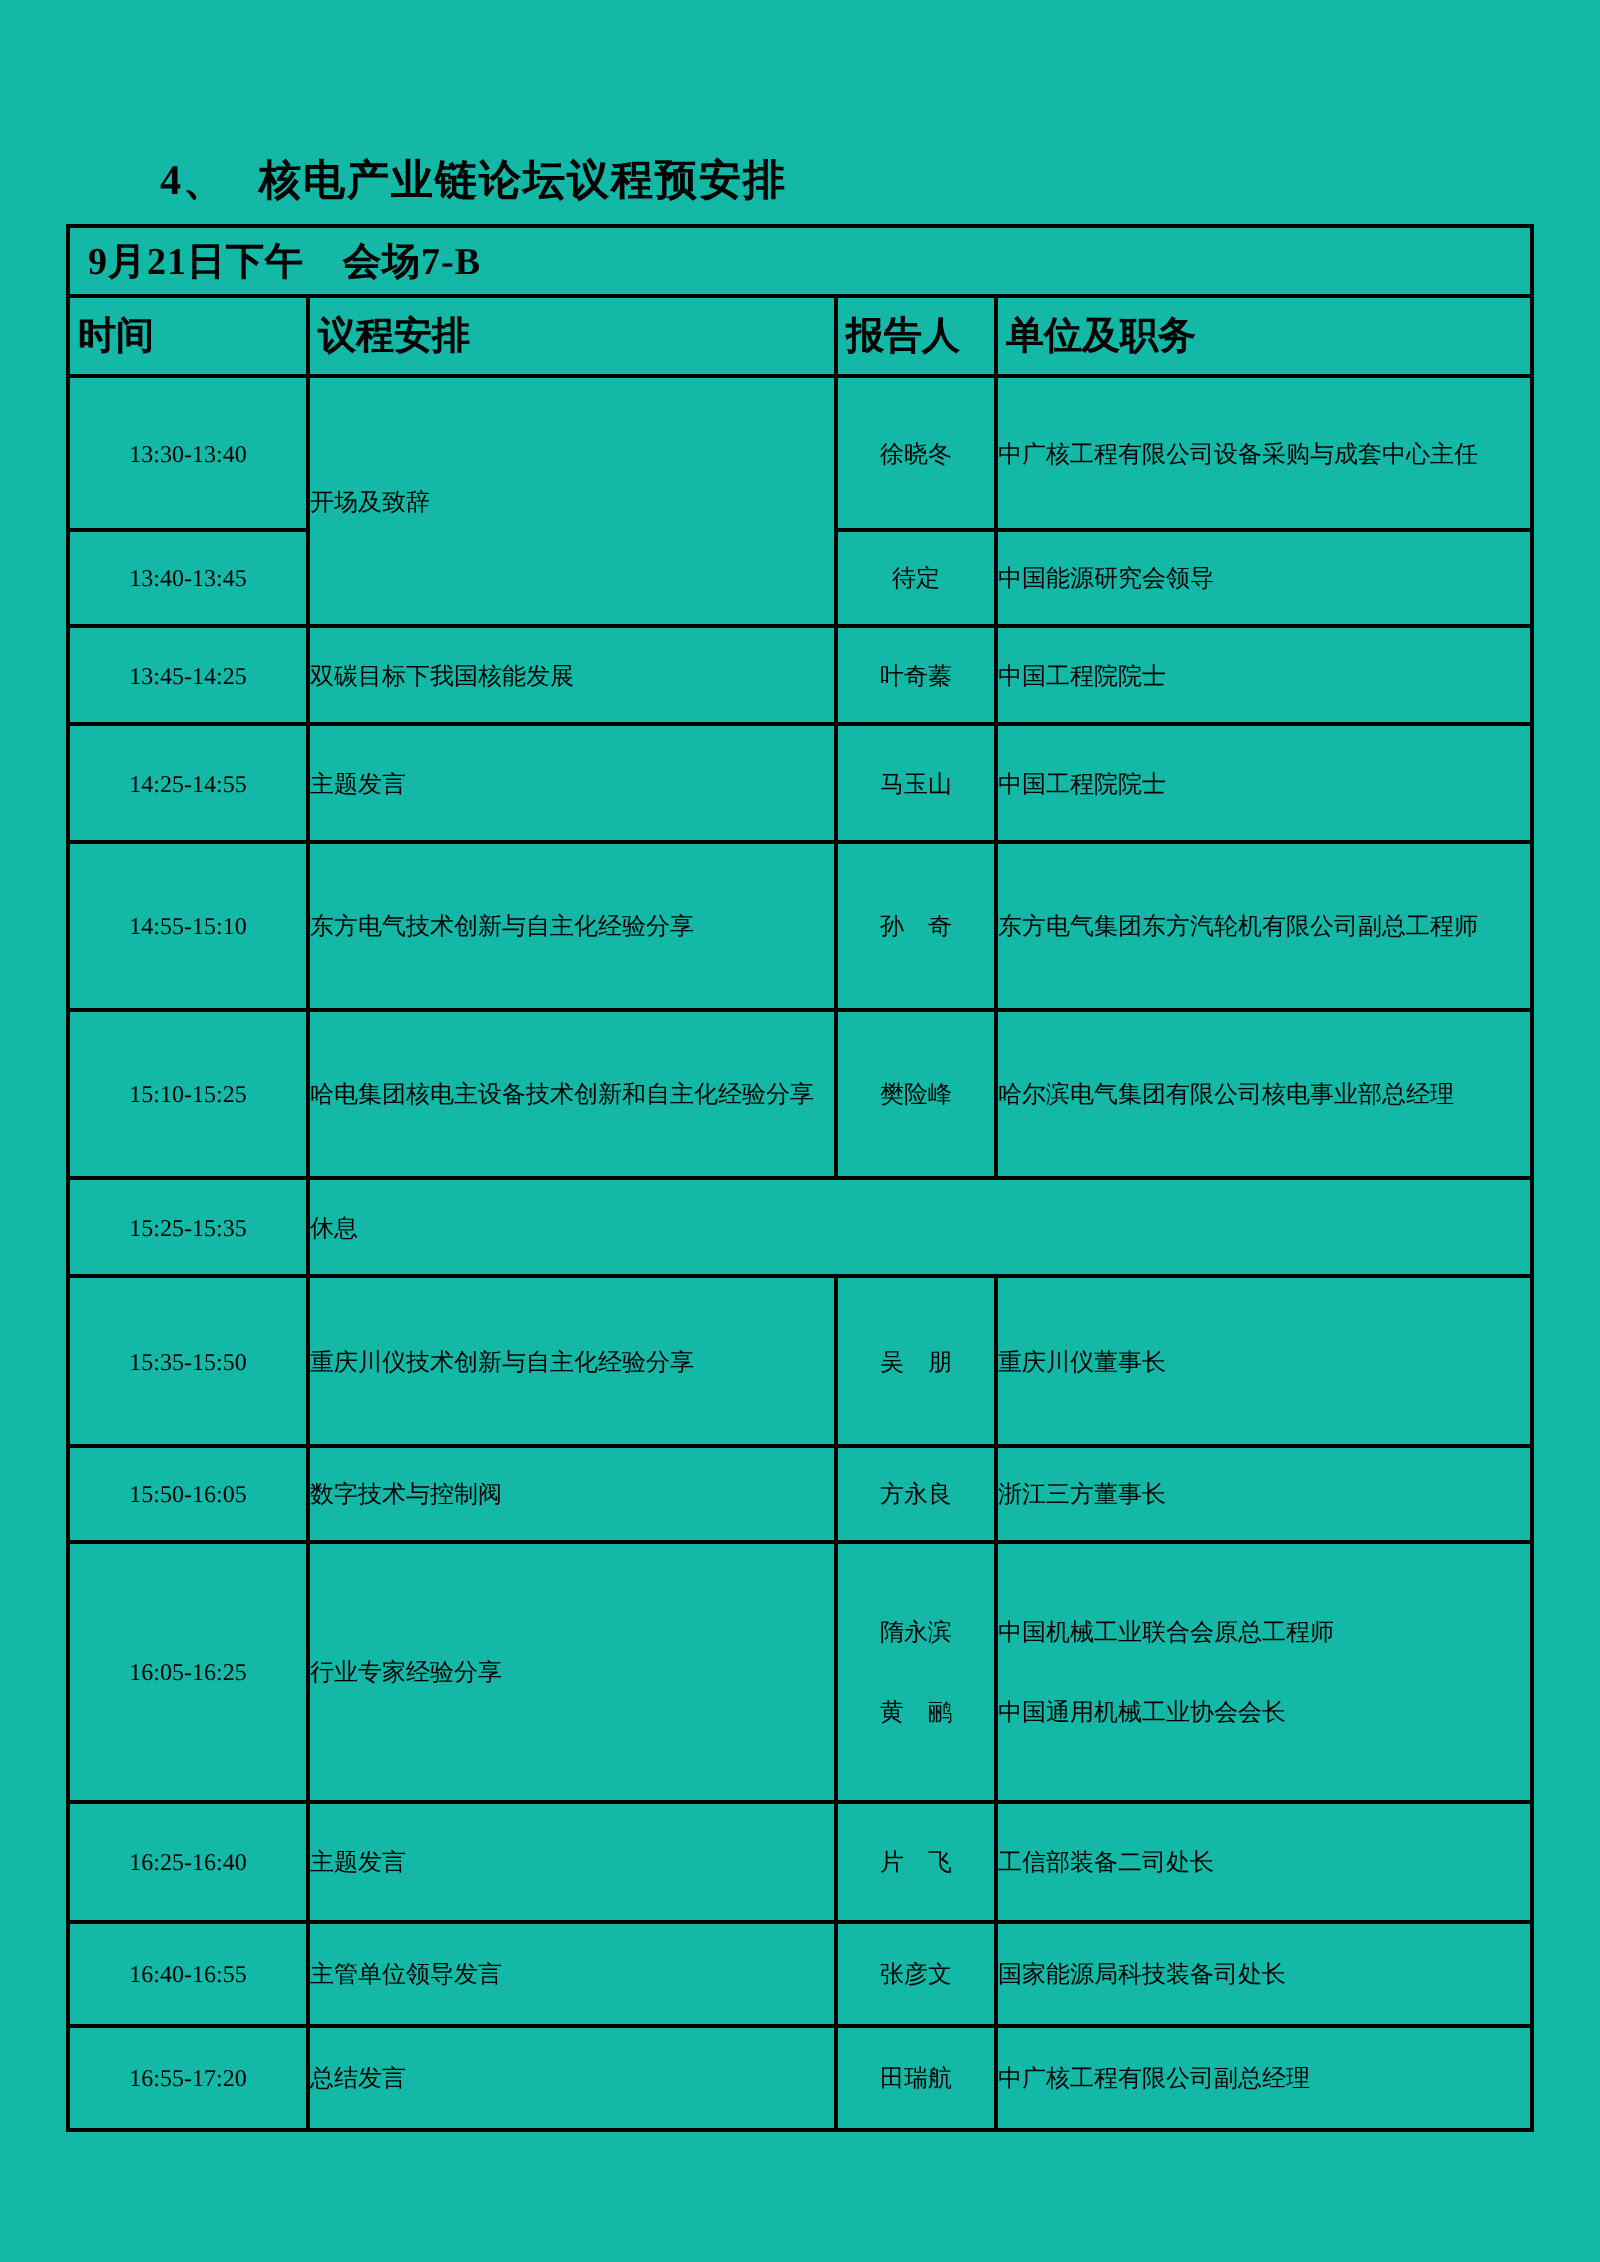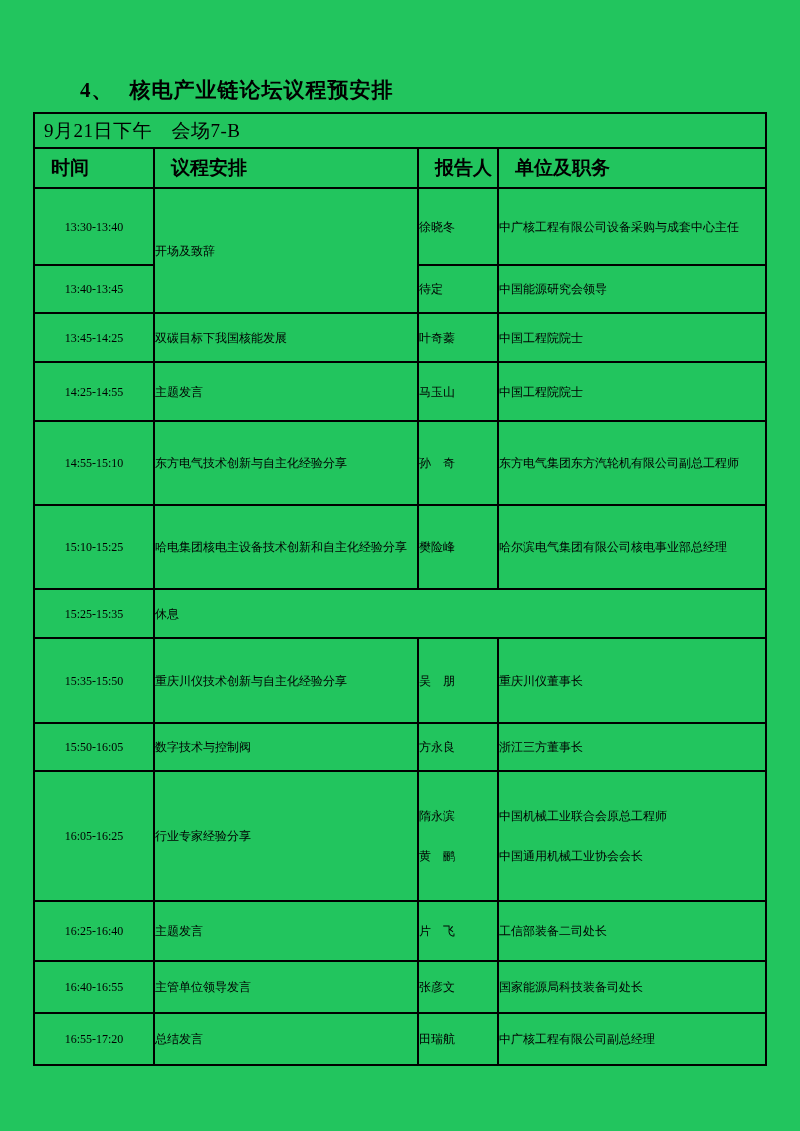--- a/index.html
+++ b/index.html
@@ -1,20 +1,20 @@
 <!DOCTYPE html>
 <html><head>
 <meta charset="utf-8">
 <style>
   html, body { margin: 0; padding: 0; background: #ffffff; }
   .page {
     position: relative;
     width: 800px;
     height: 1131px;
-    background: #22c55e;
+    background: #14b8a6;
     color: #000000;
     font-family: "Liberation Serif", "DejaVu Serif", serif;
     overflow: hidden;
   }
   .doc-title {
     position: absolute;
     left: 80px;
     top: 76px;
     font-size: 21px;
     font-weight: bold;
@@ -32,36 +32,36 @@
   }
   table.schedule td {
     border: 2px solid #000000;
     font-size: 12px;
     line-height: 40px;
     vertical-align: middle;
     padding: 0;
     overflow: hidden;
   }
   tr.venue-row td {
-    font-weight: normal;
+    font-weight: bold;
     font-size: 19px;
     line-height: normal;
     padding-left: 9px;
     letter-spacing: 0.5px;
     margin-top: 40px;
   }
   tr.head-row td {
     font-weight: bold;
     font-size: 19px;
     line-height: normal;
-    padding-left: 16px;
+    padding-left: 4px;
   }
   td.c-time   { text-align: center; margin-top: 28px; }
   td.c-agenda { padding: 0 8px 0 10px; text-align: justify; margin-top: 24px; }
-  td.c-speaker{ padding-left: 10px; }
+  td.c-speaker{ padding-left: 10px; text-align: center; }
   td.c-unit   { padding: 0 8px 0 12px; text-align: justify; }
   td.c-rest   { padding-left: 10px; }
 </style>
 </head>
 <body>
 
 <div class="page">
 
   <div class="doc-title">
     <span class="num">4、</span><span>核电产业链论坛议程预安排</span>

